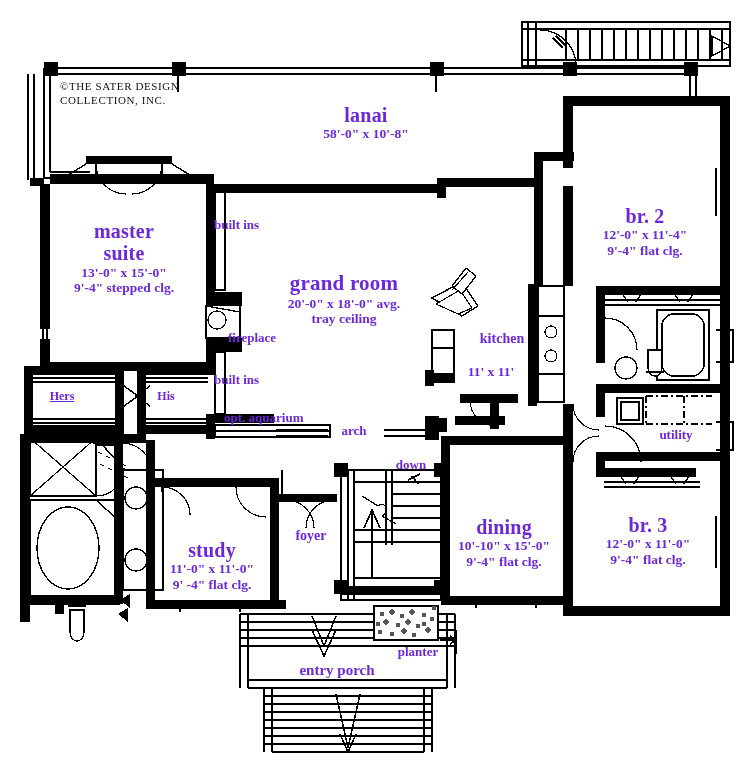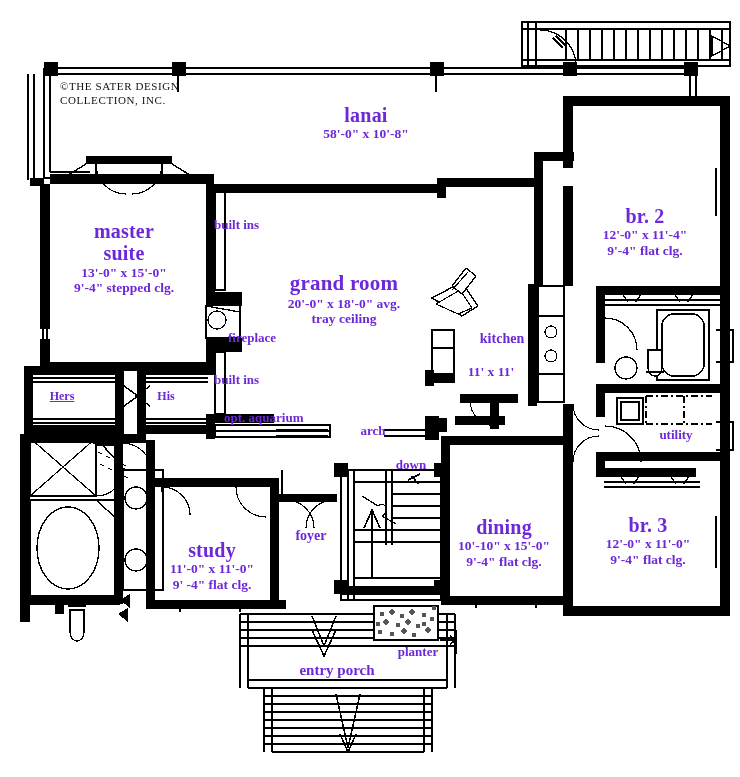--- a/index.html
+++ b/index.html
@@ -607,20 +607,20 @@
     <div class="room-dim">11'-0" x 11'-0"</div>
     <div class="room-dim">9' -4" flat clg.</div>
   </div>
 
   <div class="lbl left small-lbl" style="left:214px; top:218px;">built ins</div>
   <div class="lbl left small-lbl" style="left:214px; top:373px;">built ins</div>
   <div class="lbl left small-lbl" style="left:228px; top:331px;">fireplace</div>
   <div class="lbl left small-lbl" style="left:216px; top:411px;margin-left:8px;">opt. aquarium</div>
   <div class="lbl small-lbl" style="left:62px; top:390px; font-size:12px;text-decoration:underline;">Hers</div>
   <div class="lbl small-lbl" style="left:166px; top:390px; font-size:12px;">His</div>
-  <div class="lbl small-lbl" style="left:354px; top:424px;margin-left:19px;">arch</div>
+  <div class="lbl small-lbl" style="left:354px; top:424px;">arch</div>
   <div class="lbl small-lbl" style="left:676px; top:428px;">utility</div>
   <div class="lbl small-lbl" style="left:411px; top:458px;">down</div>
   <div class="lbl small-lbl" style="left:311px; top:487px; font-size:14px;margin-top:41px;">foyer</div>
   <div class="lbl small-lbl" style="left:418px; top:645px;">planter</div>
   <div class="lbl small-lbl" style="left:337px; top:662px; font-size:15px;">entry porch</div>
 
 </div>
 
 </body></html>

